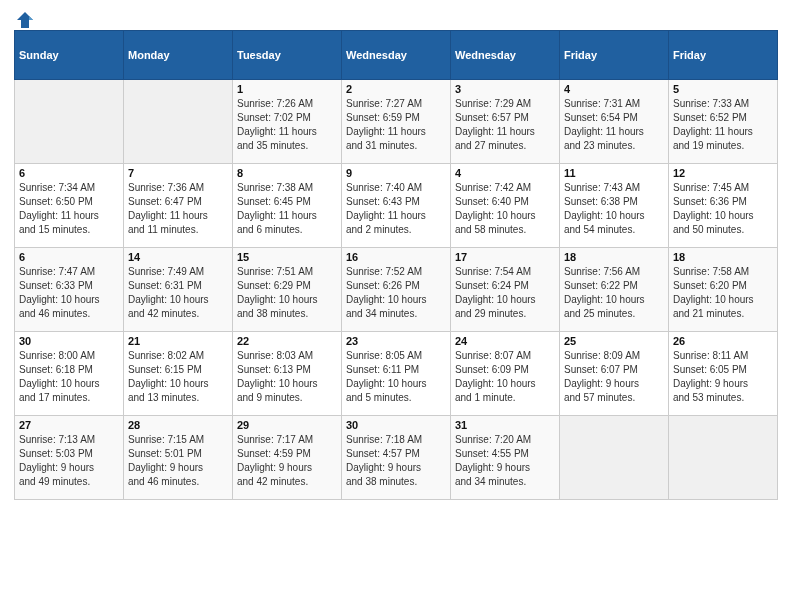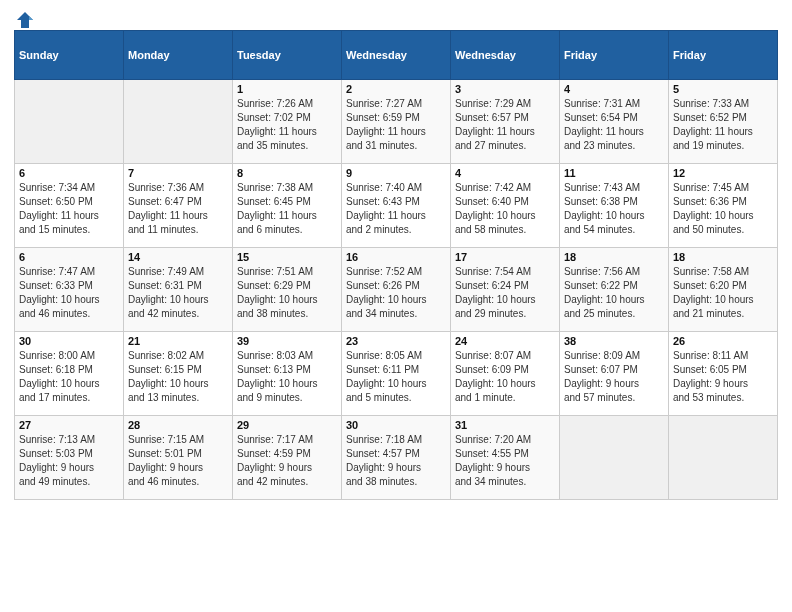--- a/index.html
+++ b/index.html
@@ -205,33 +205,33 @@
         <tr>
           <td>
             <div class="day-number">30</div>
             <div class="day-info">Sunrise: 8:00 AM<br>Sunset: 6:18 PM<br>Daylight: 10 hours<br>and 17 minutes.</div>
           </td>
           <td>
             <div class="day-number">21</div>
             <div class="day-info">Sunrise: 8:02 AM<br>Sunset: 6:15 PM<br>Daylight: 10 hours<br>and 13 minutes.</div>
           </td>
           <td>
-            <div class="day-number">39</div>
+            <div class="day-number">22</div>
             <div class="day-info">Sunrise: 8:03 AM<br>Sunset: 6:13 PM<br>Daylight: 10 hours<br>and 9 minutes.</div>
           </td>
           <td>
             <div class="day-number">23</div>
             <div class="day-info">Sunrise: 8:05 AM<br>Sunset: 6:11 PM<br>Daylight: 10 hours<br>and 5 minutes.</div>
           </td>
           <td>
             <div class="day-number">24</div>
             <div class="day-info">Sunrise: 8:07 AM<br>Sunset: 6:09 PM<br>Daylight: 10 hours<br>and 1 minute.</div>
           </td>
           <td>
-            <div class="day-number">38</div>
+            <div class="day-number">25</div>
             <div class="day-info">Sunrise: 8:09 AM<br>Sunset: 6:07 PM<br>Daylight: 9 hours<br>and 57 minutes.</div>
           </td>
           <td>
             <div class="day-number">26</div>
             <div class="day-info">Sunrise: 8:11 AM<br>Sunset: 6:05 PM<br>Daylight: 9 hours<br>and 53 minutes.</div>
           </td>
         </tr>
         <tr>
           <td>
             <div class="day-number">27</div>

